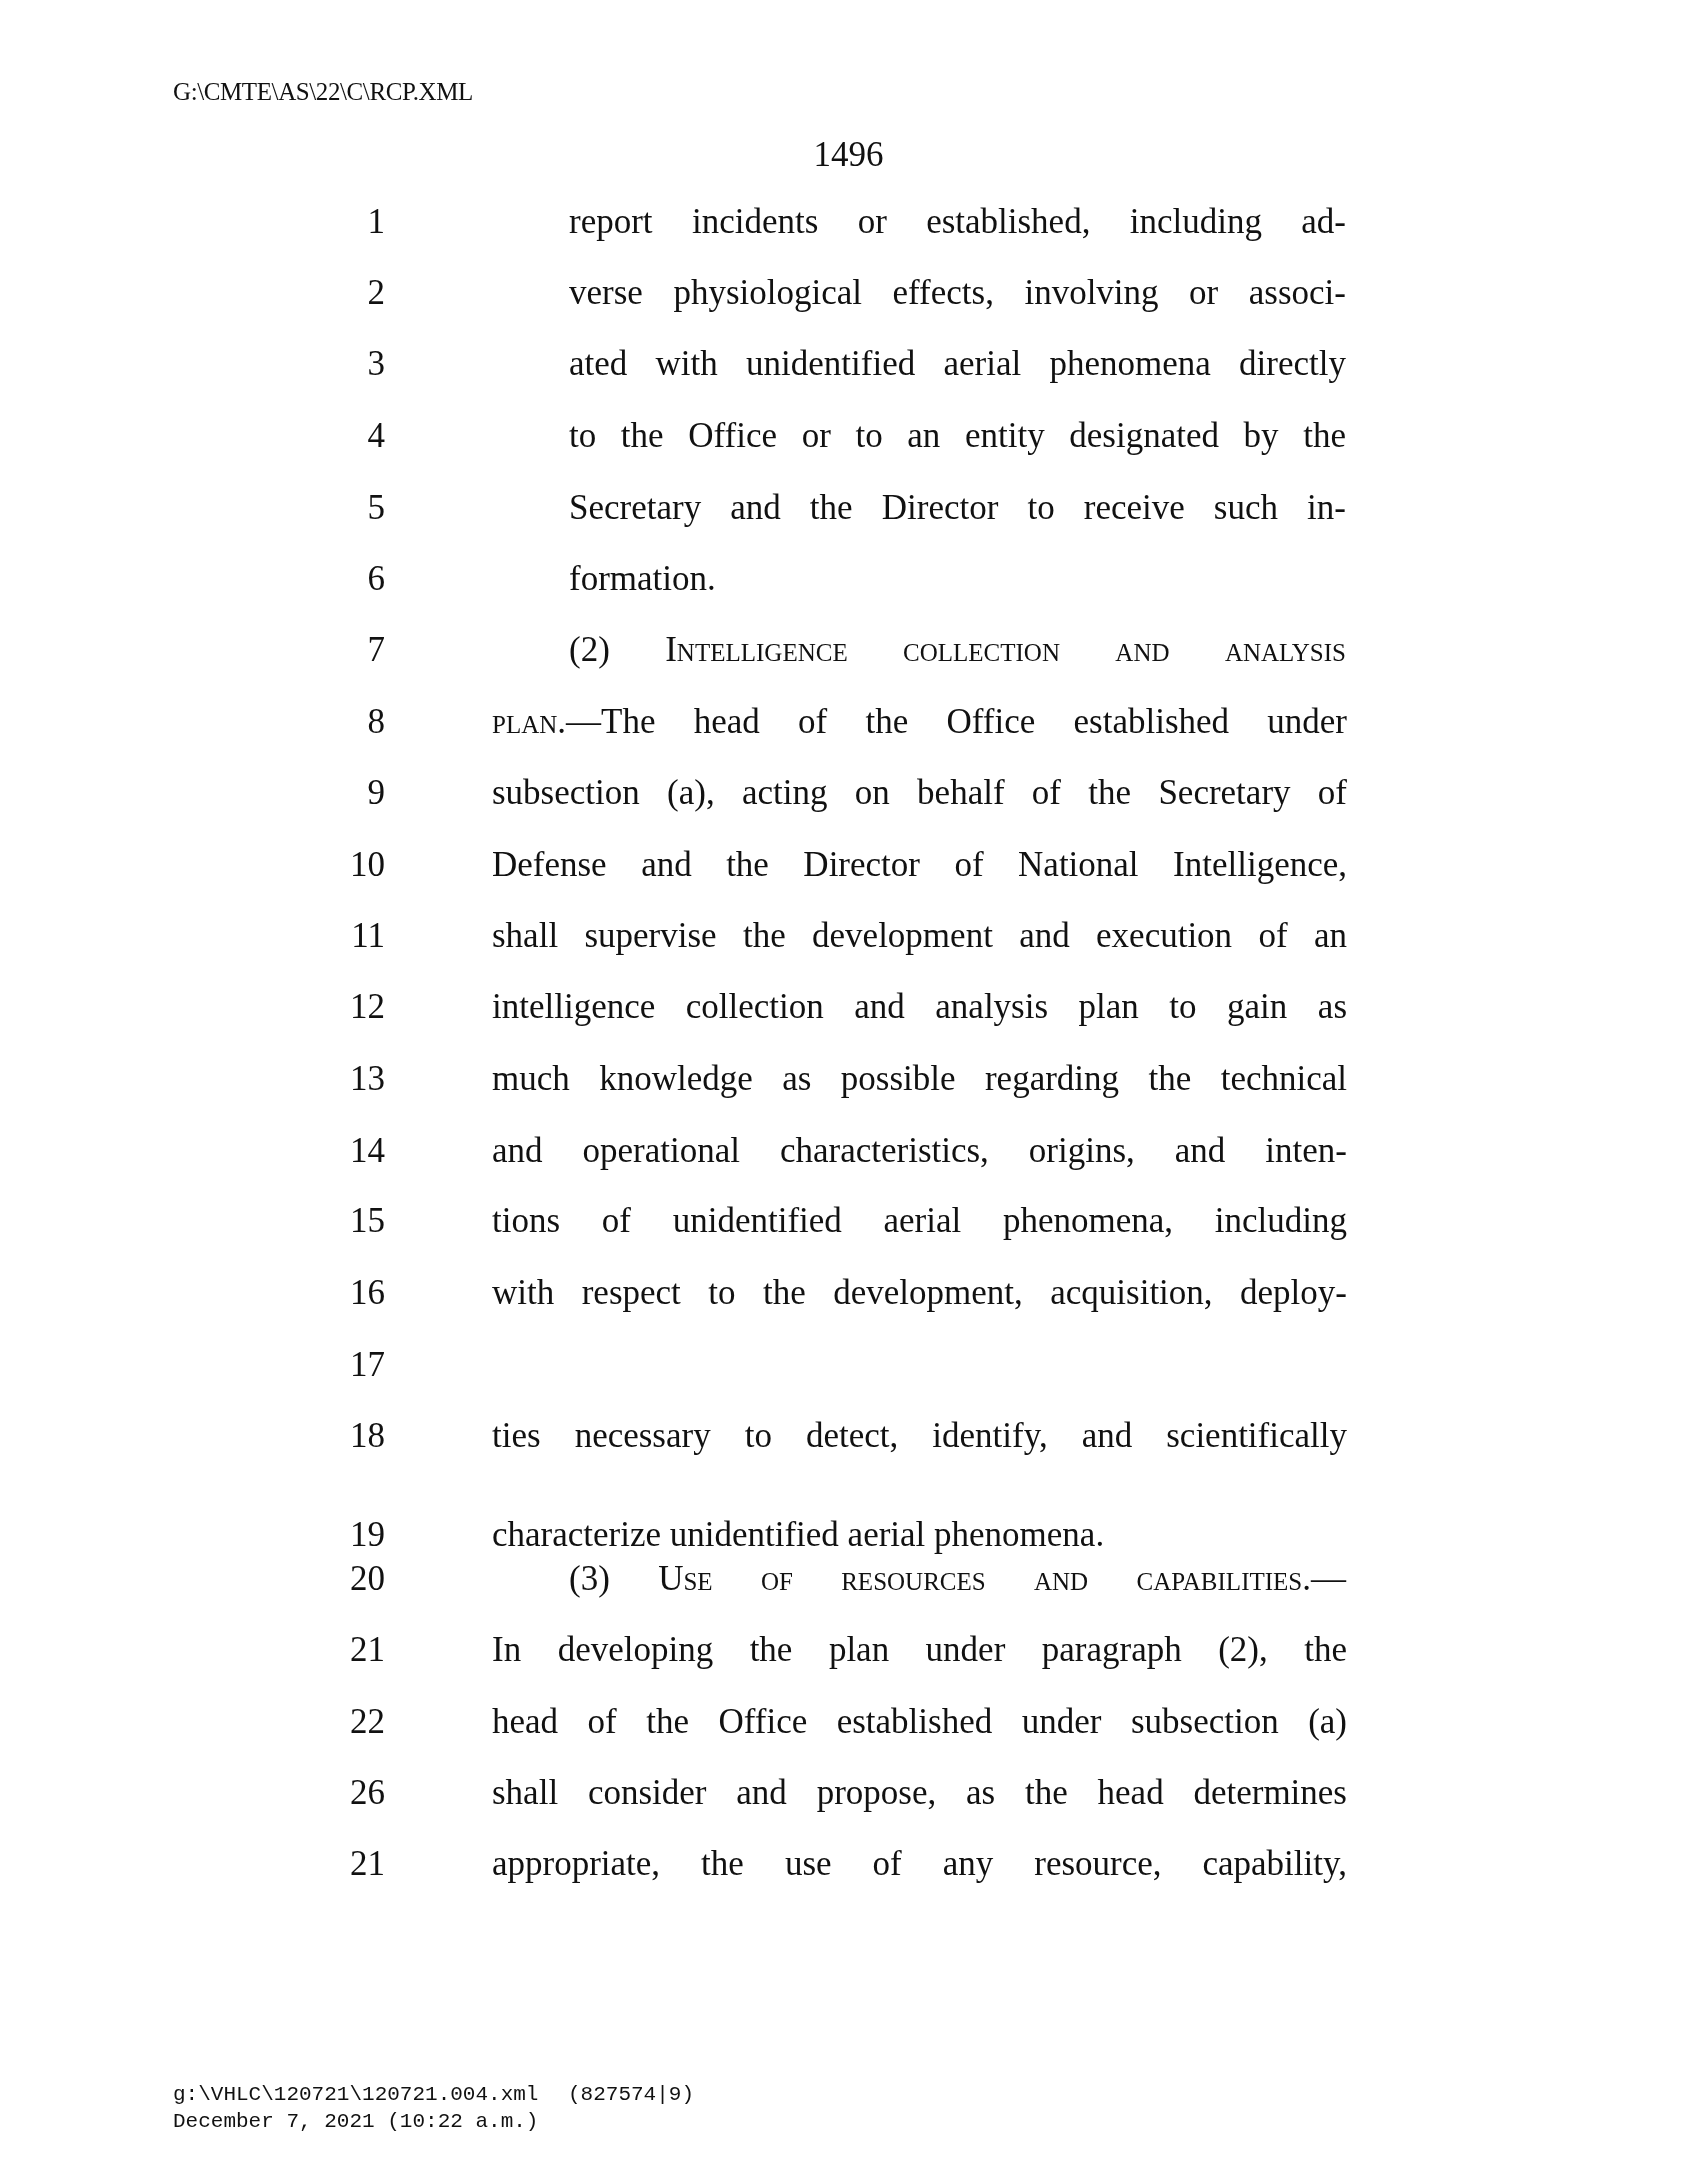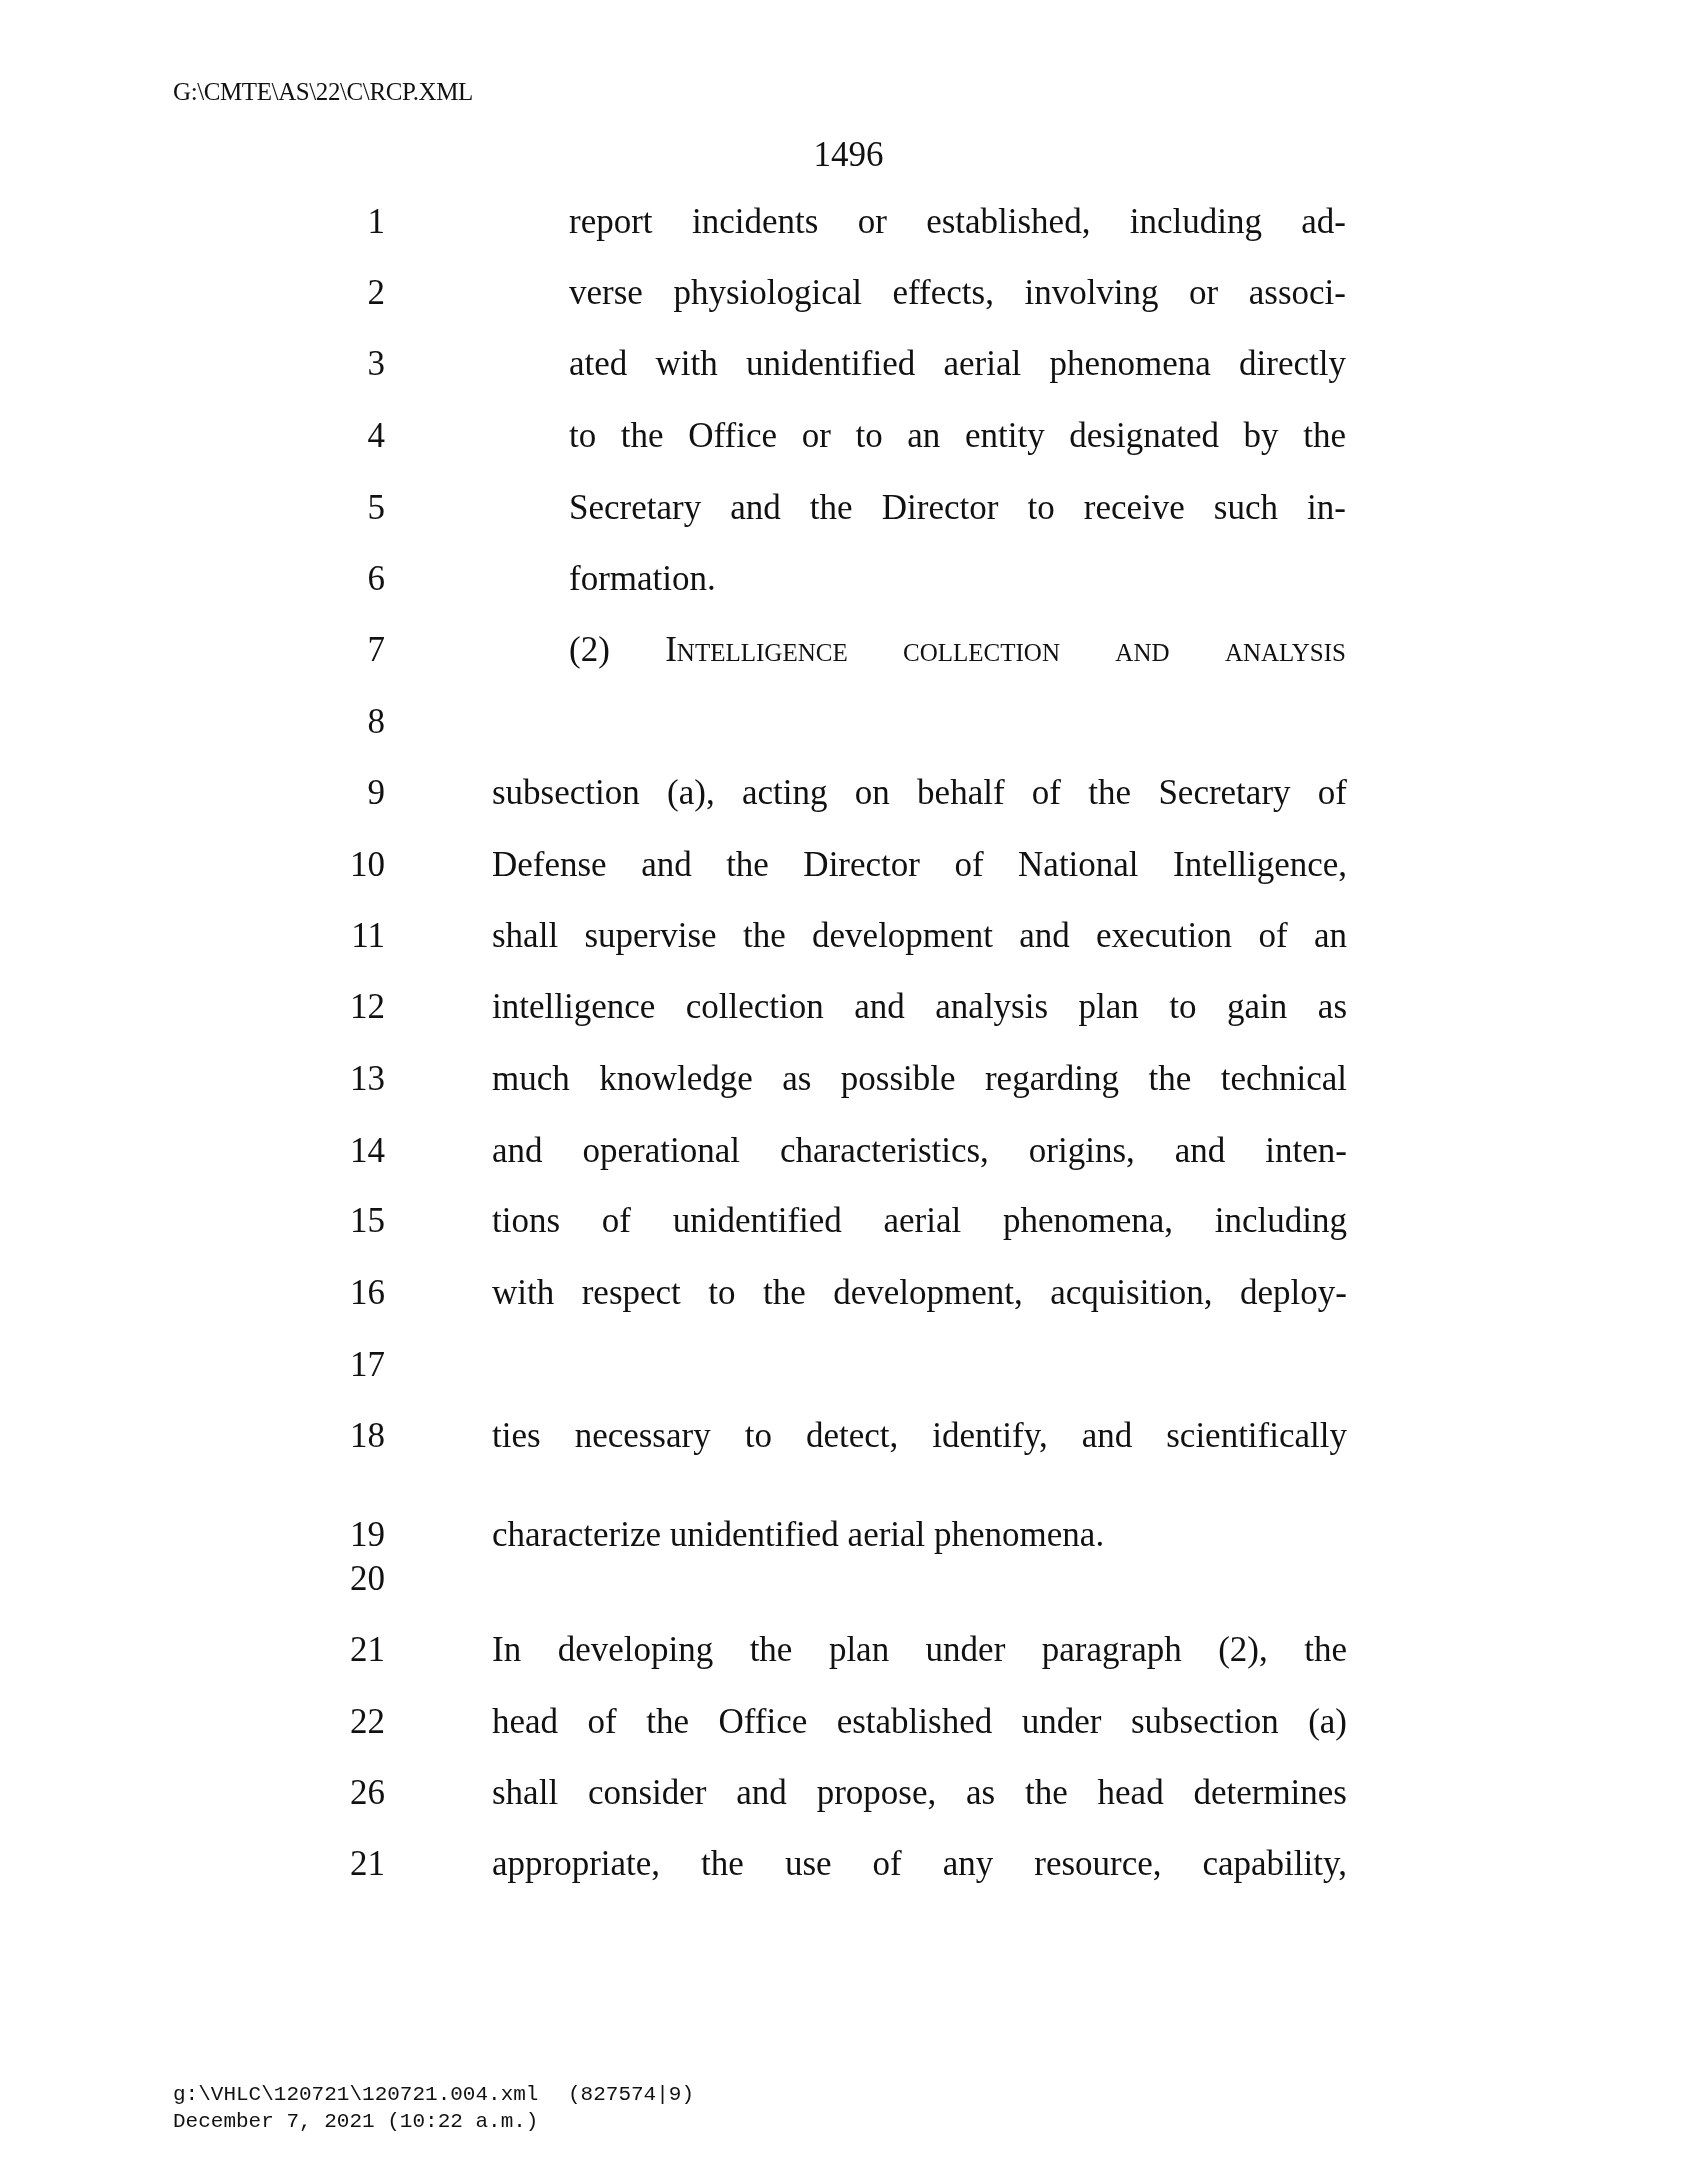--- a/index.html
+++ b/index.html
@@ -48,20 +48,21 @@
   <div class="line" style="top:553px">
     <span class="lnum serif">6</span>
     <div class="ltext serif indent">formation.</div>
   </div>
   <div class="line" style="top:624px">
     <span class="lnum serif">7</span>
     <div class="ltext serif justify indent"><span>(2) </span><span class="sc">Intelligence collection and analysis</span></div>
   </div>
   <div class="line" style="top:696px">
     <span class="lnum serif">8</span>
+    <div class="ltext serif justify"><span class="sc">plan.</span><span>—The head of the Office established under</span></div>
   </div>
   <div class="line" style="top:767px">
     <span class="lnum serif">9</span>
     <div class="ltext serif justify">subsection (a), acting on behalf of the Secretary of</div>
   </div>
   <div class="line" style="top:839px">
     <span class="lnum serif">10</span>
     <div class="ltext serif justify">Defense and the Director of National Intelligence,</div>
   </div>
   <div class="line" style="top:910px">
@@ -94,20 +95,21 @@
   <div class="line" style="top:1410px">
     <span class="lnum serif">18</span>
     <div class="ltext serif justify">ties necessary to detect, identify, and scientifically</div>
   </div>
   <div class="line" style="top:1509px">
     <span class="lnum serif">19</span>
     <div class="ltext serif">characterize unidentified aerial phenomena.</div>
   </div>
   <div class="line" style="top:1553px">
     <span class="lnum serif">20</span>
+    <div class="ltext serif justify indent"><span>(3) </span><span class="sc">Use of resources and capabilities.</span><span>—</span></div>
   </div>
   <div class="line" style="top:1624px">
     <span class="lnum serif">21</span>
     <div class="ltext serif justify">In developing the plan under paragraph (2), the</div>
   </div>
   <div class="line" style="top:1696px">
     <span class="lnum serif">22</span>
     <div class="ltext serif justify">head of the Office established under subsection (a)</div>
   </div>
   <div class="line" style="top:1767px">

